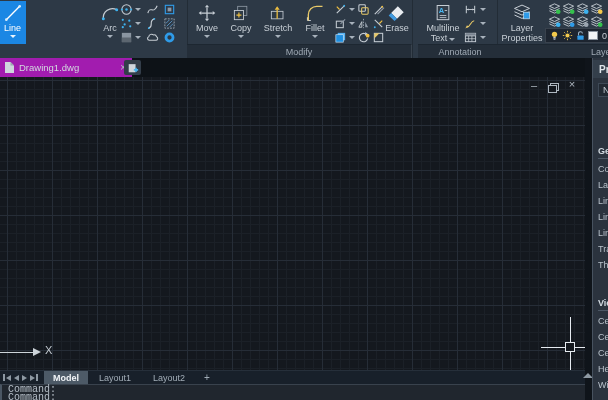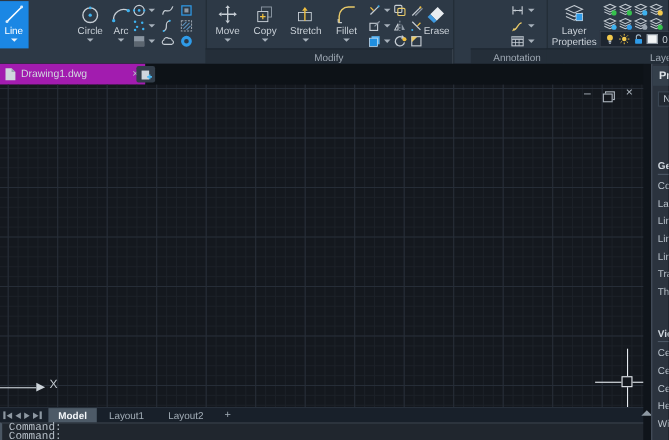--- a/index.html
+++ b/index.html
@@ -297,29 +297,20 @@
 
     <div class="bb active" style="left:-1px;width:27px">
       <span class="ic">
           <svg>
             <use href="#i-line"></use>
           </svg>
         </span>
       <span>Line</span>
       <span class="dd"></span>
     </div>
-    <div class="bb" style="left:67px;width:30px">
-      <span class="ic">
-          <svg>
-            <use href="#i-circle"></use>
-          </svg>
-        </span>
-      <span>Circle</span>
-      <span class="dd"></span>
-    </div>
     <div class="bb" style="left:97px;width:26px">
       <span class="ic">
           <svg>
             <use href="#i-arc"></use>
           </svg>
         </span>
       <span>Arc</span>
       <span class="dd"></span>
     </div>
 
@@ -460,20 +451,29 @@
 
     <div class="bb" style="left:380px;width:34px">
       <span class="ic">
           <svg>
             <use href="#i-erase"></use>
           </svg>
         </span>
       <span>Erase</span>
     </div>
 
+    <div class="bb" style="left:420px;width:46px">
+      <span class="ic">
+          <svg>
+            <use href="#i-mtext"></use>
+          </svg>
+        </span>
+      <span>Multiline</span>
+      <span><span>Text</span><span class="dd ddin"></span></span>
+    </div>
     <span class="si" style="left:464px;top:3px">
         <svg>
           <use href="#s-dim"></use>
         </svg>
       </span>
     <span class="sdd" style="left:480px;top:8px"></span>
     <span class="si" style="left:464px;top:17px">
         <svg>
           <use href="#s-leader"></use>
         </svg>
@@ -547,21 +547,21 @@
           <use href="#s-unlock"></use>
         </svg>
       <span class="lwsq"></span>
       <span class="lzero">0</span>
     </div>
 
     <div class="psep" style="left:187px"></div>
     <div class="psep" style="left:412px"></div>
     <div class="psep" style="left:497px"></div>
     <div class="plabel" style="left:187px;width:225px">Modify</div>
-    <div class="plabel" style="left:428px;width:85px">Annotation</div>
+    <div class="plabel" style="left:418px;width:85px">Annotation</div>
     <div class="plabel" style="left:497px;width:216px">Layers</div>
   </div>
 
   <div class="doctabs">
     <div class="dtab">
       <span class="dicon">
           <svg>
             <use href="#s-doc"></use>
           </svg>
         </span>

